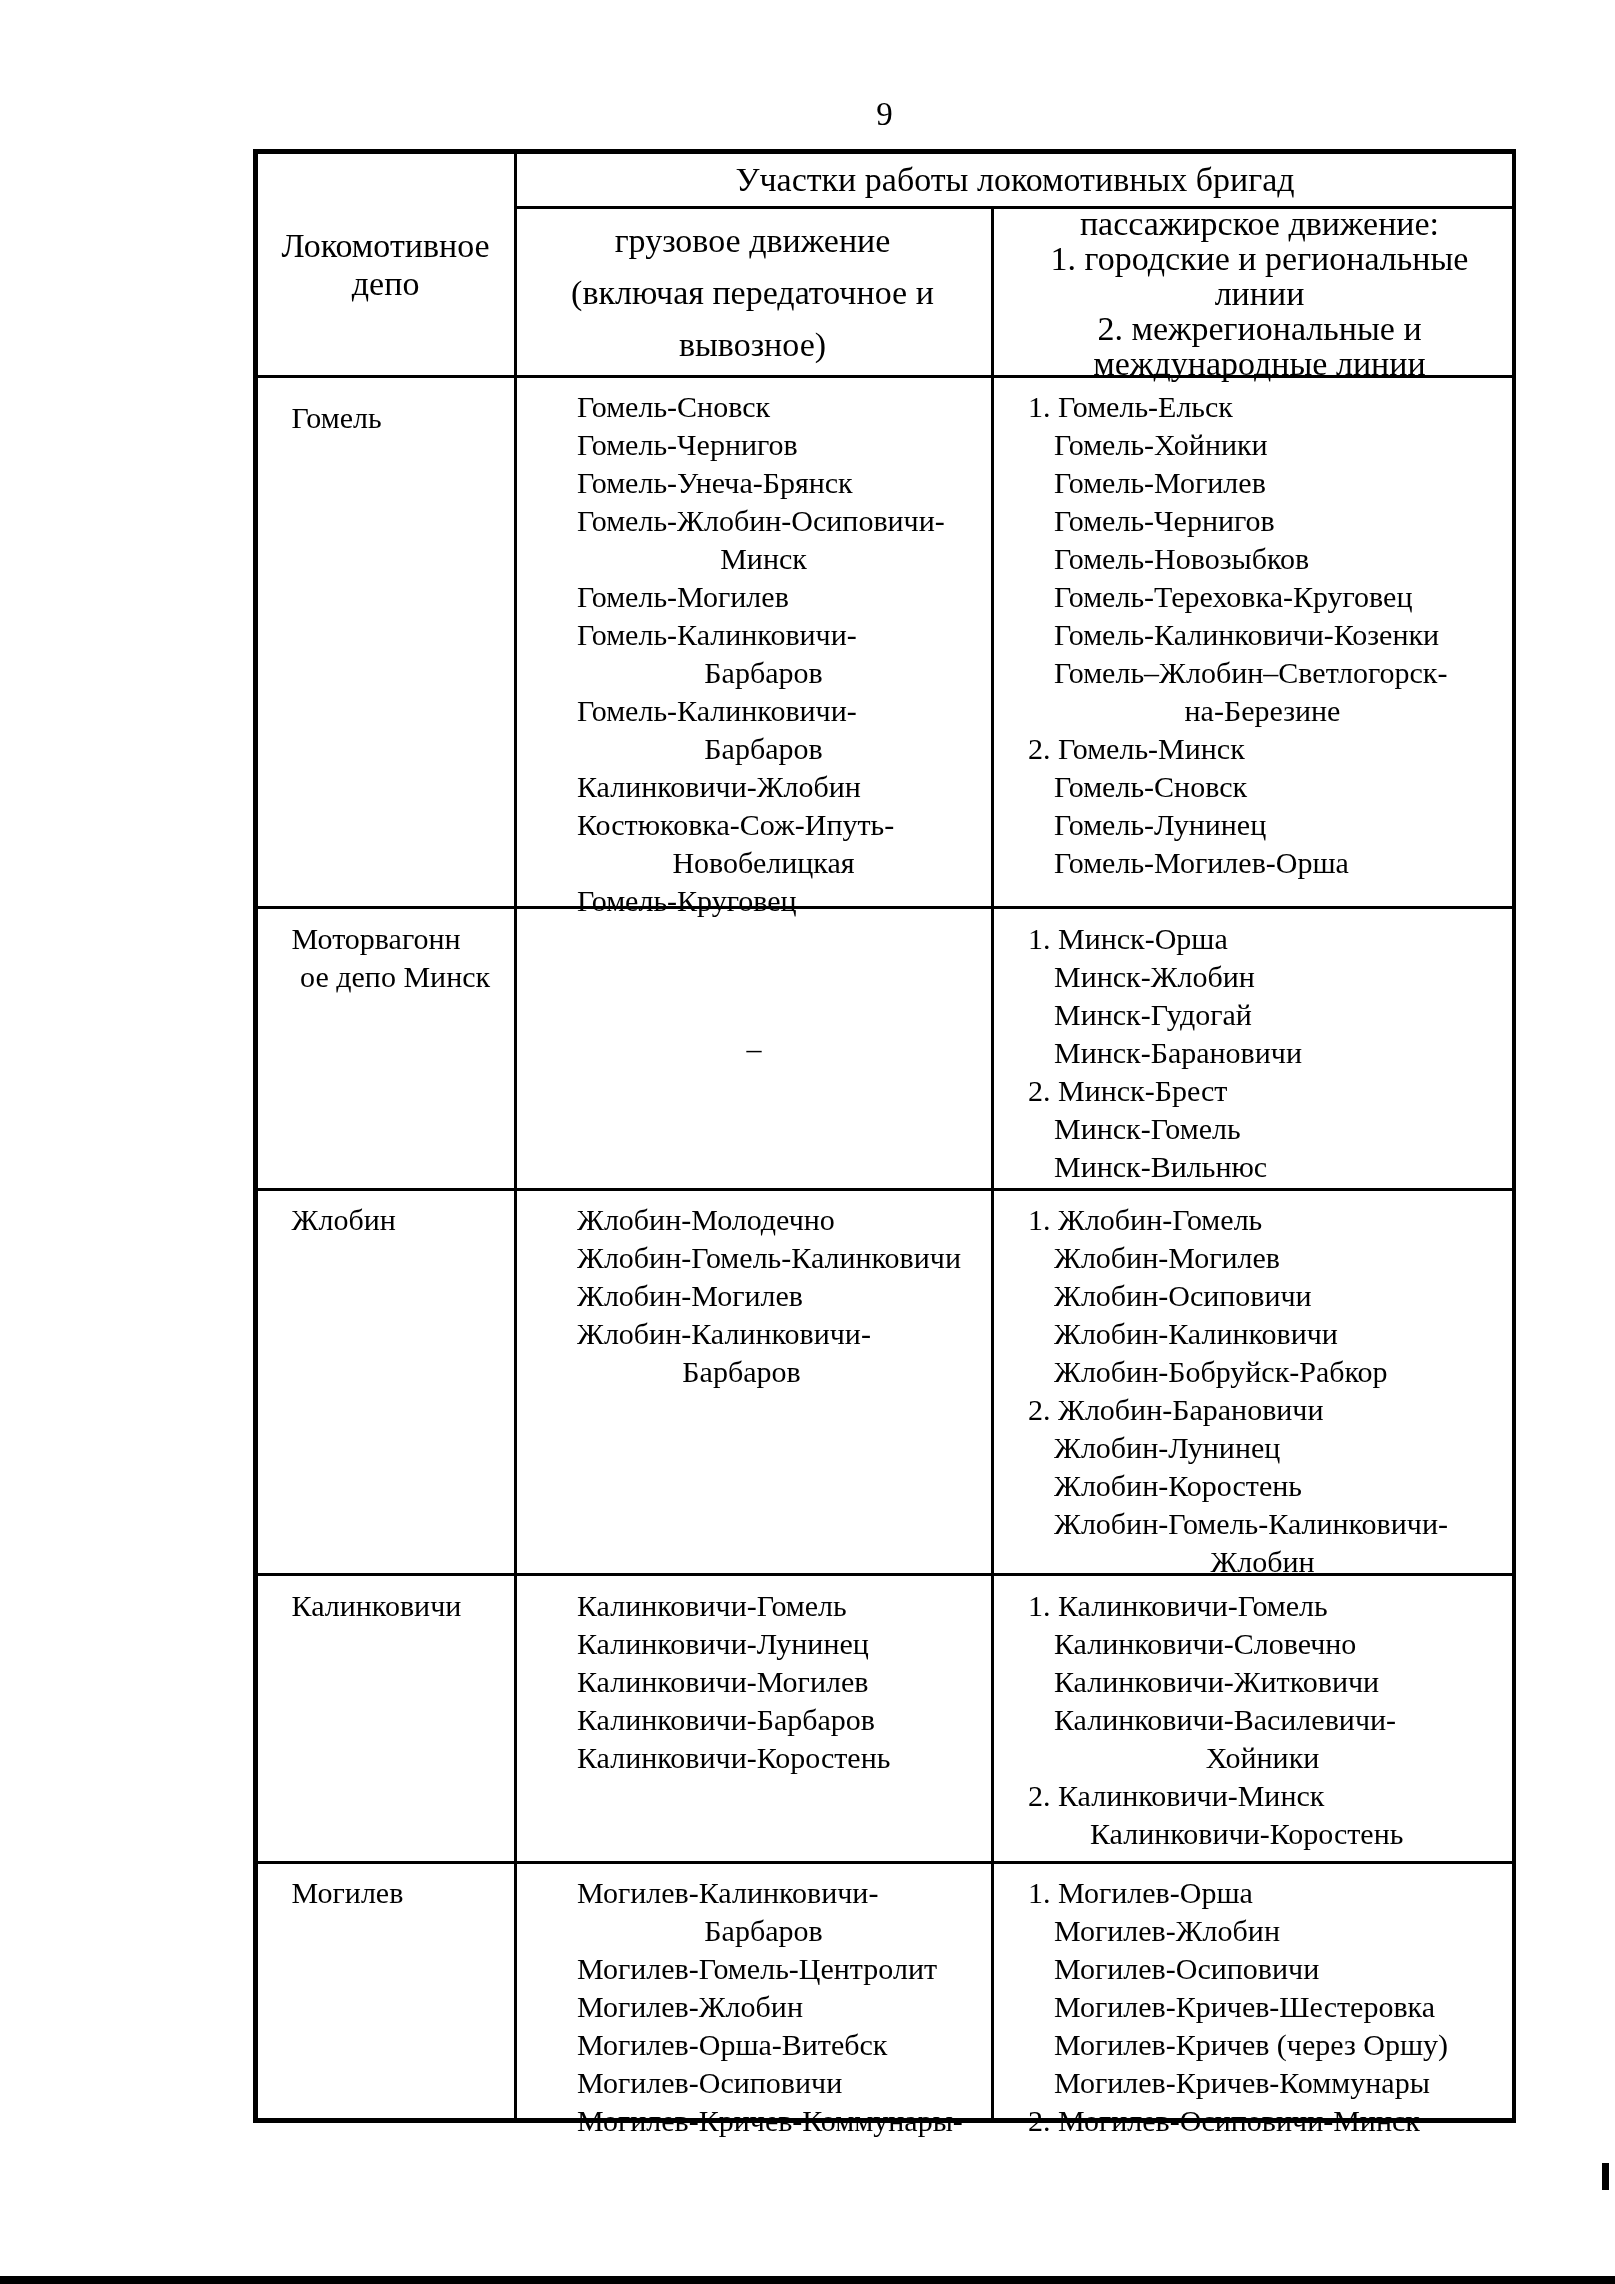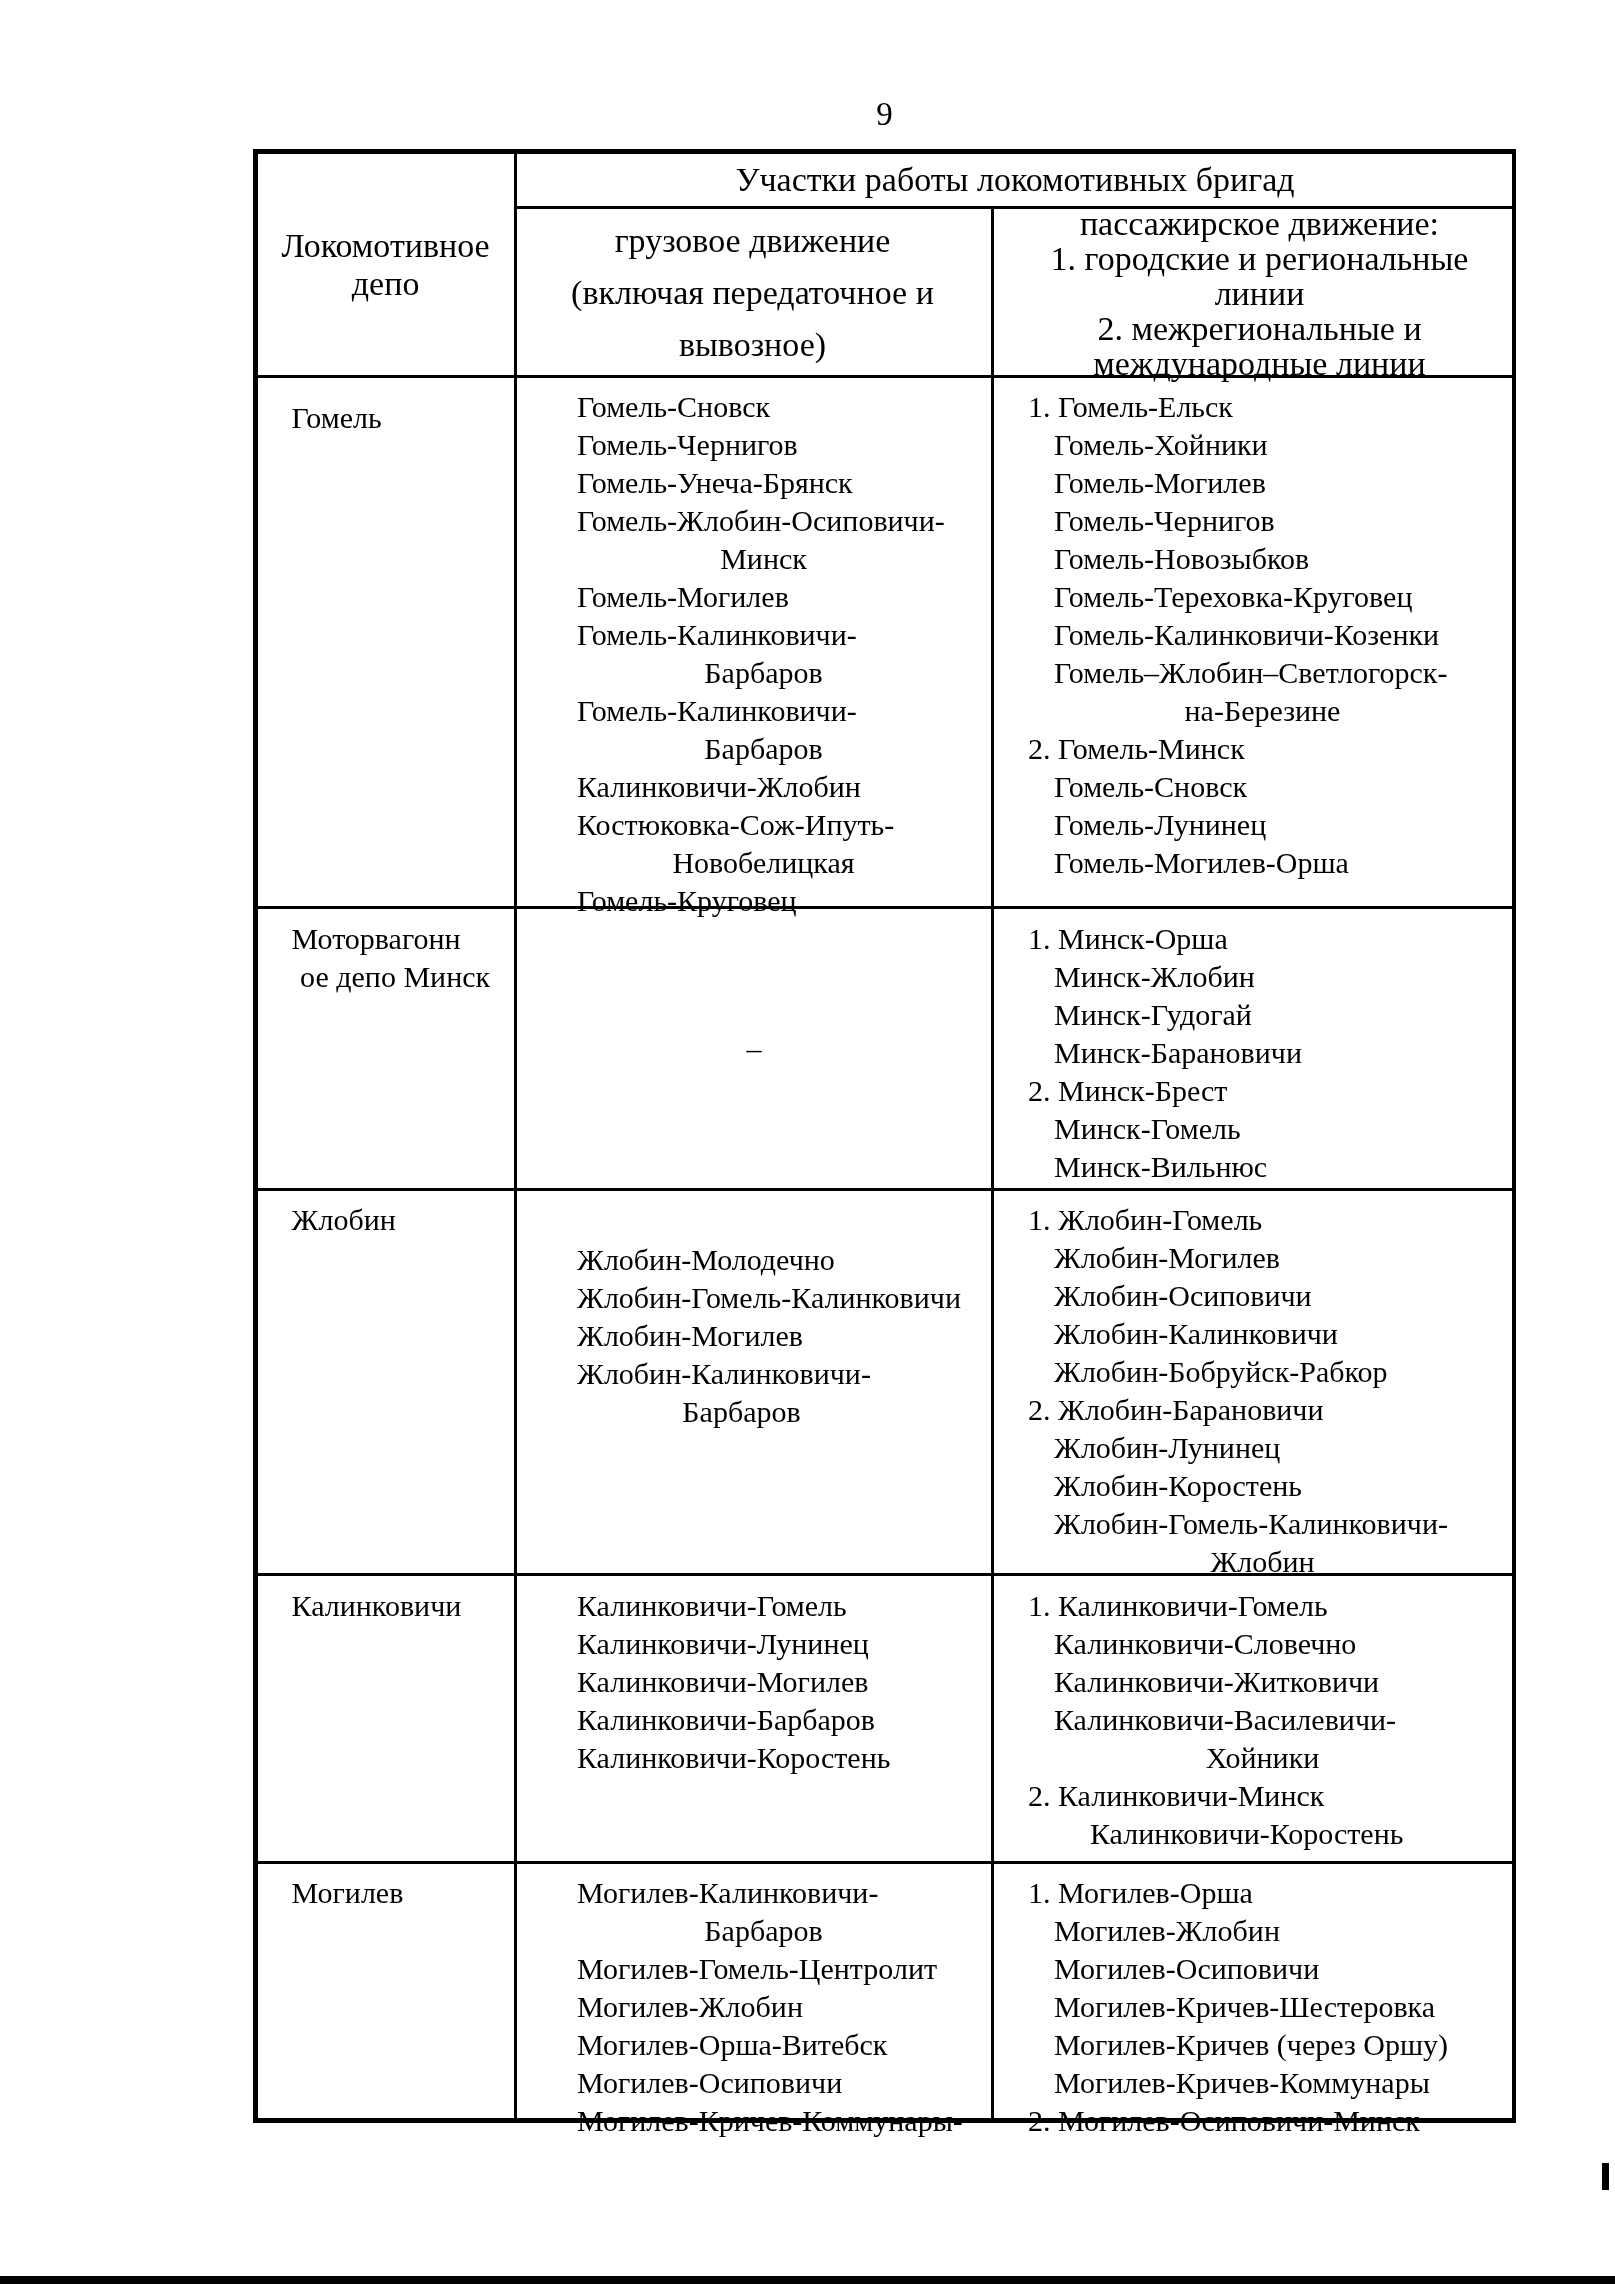--- a/index.html
+++ b/index.html
@@ -116,21 +116,21 @@
         <div class="tl i2">Минск-Жлобин</div>
         <div class="tl i2">Минск-Гудогай</div>
         <div class="tl i2">Минск-Барановичи</div>
         <div class="tl i1">2. Минск-Брест</div>
         <div class="tl i2">Минск-Гомель</div>
         <div class="tl i2">Минск-Вильнюс</div>
       </div>
       <div class="cell body-cell" style="left: 4.6px; top: 1042px; width: 256px; height: 382px;">
         <div class="tl i1">Жлобин</div>
       </div>
-      <div class="cell body-cell" style="left: 264px; top: 1042px; width: 430px; height: 382px; margin-top: 40px;">
+      <div class="cell body-cell" style="left: 264px; top: 1042px; width: 430px; height: 382px;">
         <div class="tl i2">Жлобин-Молодечно</div>
         <div class="tl i2">Жлобин-Гомель-Калинковичи</div>
         <div class="tl i2">Жлобин-Могилев</div>
         <div class="tl i2">Жлобин-Калинковичи-</div>
         <div class="tl i0">Барбаров</div>
       </div>
       <div class="cell body-cell" style="left: 741px; top: 1042px; width: 518px; height: 382px;">
         <div class="tl i1">1. Жлобин-Гомель</div>
         <div class="tl i2">Жлобин-Могилев</div>
         <div class="tl i2">Жлобин-Осиповичи</div>

